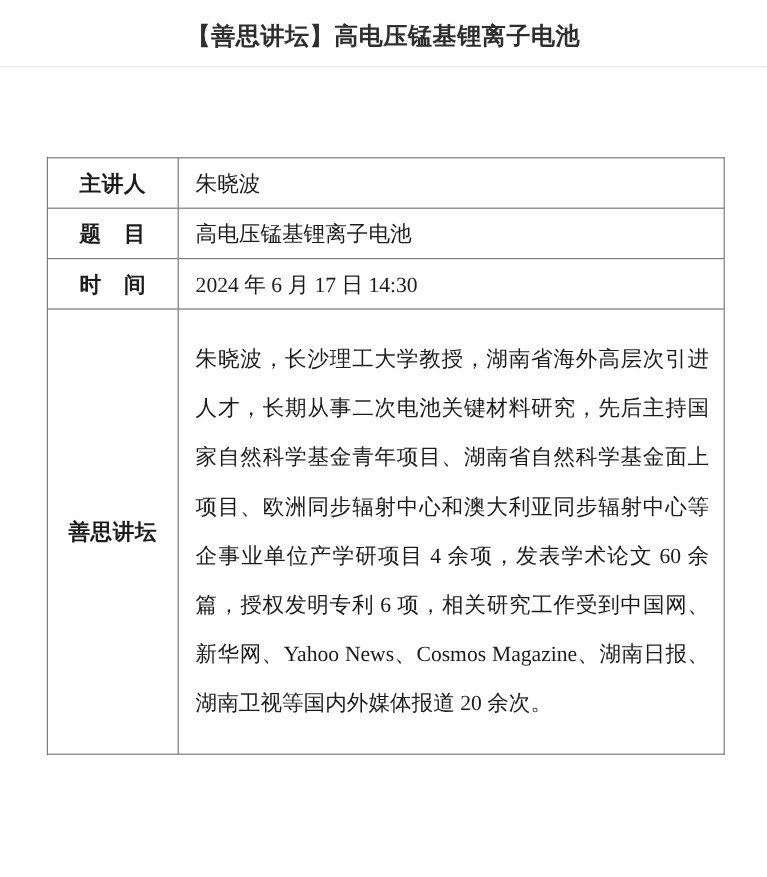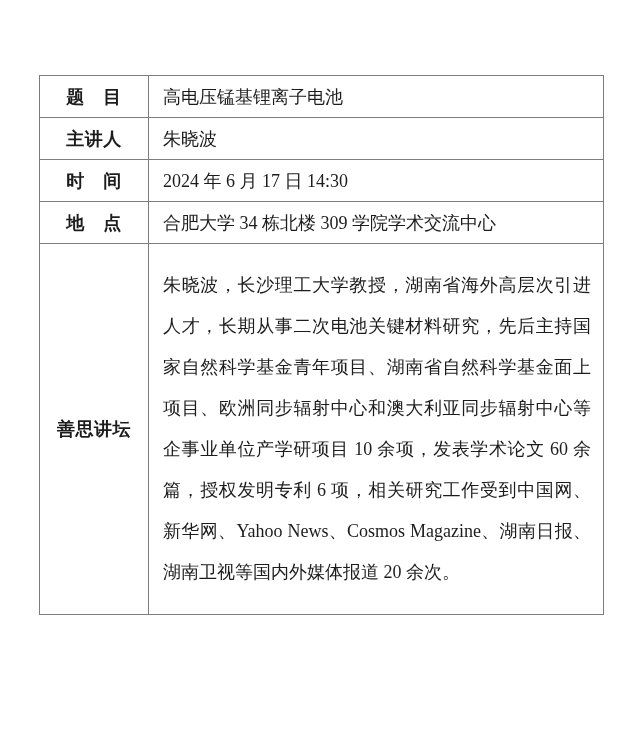--- a/index.html
+++ b/index.html
@@ -65,39 +65,38 @@
     text-align: justify;
     line-height: 41px;
     padding: 3px 12px 3px 14px;
   }
 </style>
 </head>
 <body>
 
 <div class="page">
 
+  <div class="page-header">
+    <h1 class="page-title">【善思讲坛】高电压锰基锂离子电池</h1>
+  </div>
 
   <table class="info-table">
     <tbody>
+      <tr class="row-single">
+        <td class="cell-label">主讲人</td>
+        <td class="cell-value">朱晓波</td>
+      </tr>
       <tr class="row-single">
         <td class="cell-label">题　目</td>
         <td class="cell-value">高电压锰基锂离子电池</td>
       </tr>
       <tr class="row-single">
-        <td class="cell-label">主讲人</td>
-        <td class="cell-value">朱晓波</td>
-      </tr>
-      <tr class="row-single">
         <td class="cell-label">时　间</td>
         <td class="cell-value">2024 年 6 月 17 日 14:30</td>
       </tr>
-      <tr class="row-single">
-        <td class="cell-label">地　点</td>
-        <td class="cell-value">合肥大学 34 栋北楼 309 学院学术交流中心</td>
-      </tr>
       <tr class="row-bio">
         <td class="cell-label">善思讲坛</td>
-        <td class="cell-value">朱晓波，长沙理工大学教授，湖南省海外高层次引进人才，长期从事二次电池关键材料研究，先后主持国家自然科学基金青年项目、湖南省自然科学基金面上项目、欧洲同步辐射中心和澳大利亚同步辐射中心等企事业单位产学研项目 10 余项，发表学术论文 60 余篇，授权发明专利 6 项，相关研究工作受到中国网、新华网、Yahoo News、Cosmos Magazine、湖南日报、湖南卫视等国内外媒体报道 20 余次。</td>
+        <td class="cell-value">朱晓波，长沙理工大学教授，湖南省海外高层次引进人才，长期从事二次电池关键材料研究，先后主持国家自然科学基金青年项目、湖南省自然科学基金面上项目、欧洲同步辐射中心和澳大利亚同步辐射中心等企事业单位产学研项目 4 余项，发表学术论文 60 余篇，授权发明专利 6 项，相关研究工作受到中国网、新华网、Yahoo News、Cosmos Magazine、湖南日报、湖南卫视等国内外媒体报道 20 余次。</td>
       </tr>
     </tbody>
   </table>
 
 </div>
 
 </body></html>

